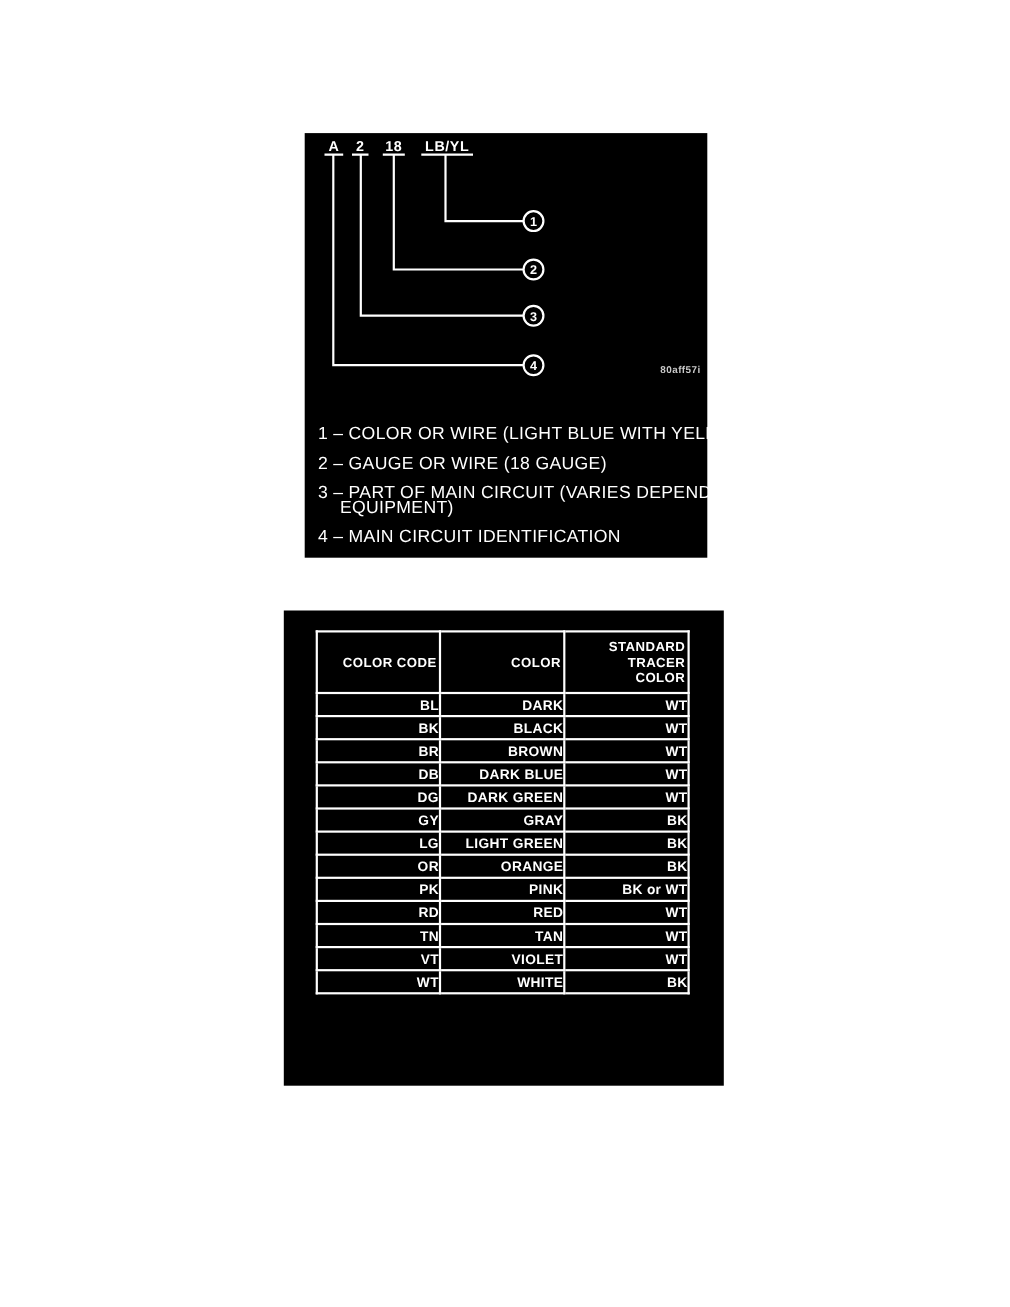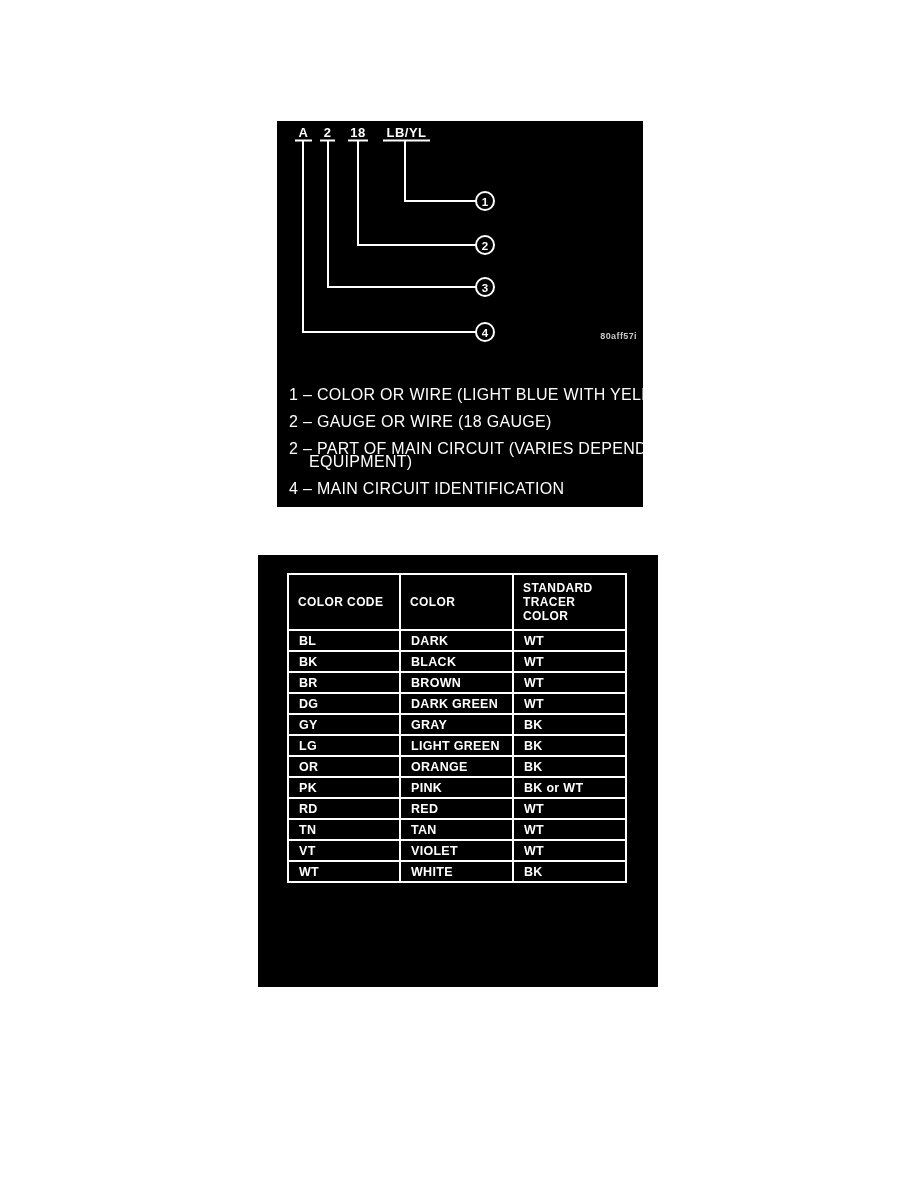--- a/index.html
+++ b/index.html
@@ -58,21 +58,21 @@
     left: 29px;
     top: 18px;
     width: 338px;
     border-collapse: collapse;
     table-layout: fixed;
     color: #ffffff;
   }
   .ctable th, .ctable td {
     border: 2px solid #ffffff;
     font-weight: bold;
-    text-align: left;
+    text-align: right;
     overflow: hidden;
     margin-left: 28px;
   }
   .ctable th {
     font-size: 12px;
     letter-spacing: 0.4px;
     height: 50px;
     padding: 2px 2px 2px 9px;
     vertical-align: middle;
     line-height: 14px;
@@ -135,21 +135,21 @@
       <text class="callout-num" x="208" y="170.5" text-anchor="middle">3</text>
       <text class="callout-num" x="208" y="215.5" text-anchor="middle">4</text>
     </svg>
 
     <div class="fig-code">80aff57i</div>
 
     <div class="legend">
       <div class="legend-entry">1 – COLOR OR WIRE (LIGHT BLUE WITH YELLOW TRACER)</div>
       <div class="legend-entry">2 – GAUGE OR WIRE (18 GAUGE)</div>
       <div class="legend-entry">
-        <div>2 – PART OF MAIN CIRCUIT (VARIES DEPENDING ON</div>
+        <div>3 – PART OF MAIN CIRCUIT (VARIES DEPENDING ON</div>
         <div class="legend-cont">EQUIPMENT)</div>
       </div>
       <div class="legend-entry">4 – MAIN CIRCUIT IDENTIFICATION</div>
     </div>
   </div>
 
   <div class="fig fig2">
     <table class="ctable">
       <colgroup>
         <col style="width:112px">
@@ -177,20 +177,25 @@
           <td>BK</td>
           <td>BLACK</td>
           <td>WT</td>
         </tr>
         <tr>
           <td>BR</td>
           <td>BROWN</td>
           <td>WT</td>
         </tr>
         <tr>
+          <td>DB</td>
+          <td>DARK BLUE</td>
+          <td>WT</td>
+        </tr>
+        <tr>
           <td>DG</td>
           <td>DARK GREEN</td>
           <td>WT</td>
         </tr>
         <tr>
           <td>GY</td>
           <td>GRAY</td>
           <td>BK</td>
         </tr>
         <tr>

